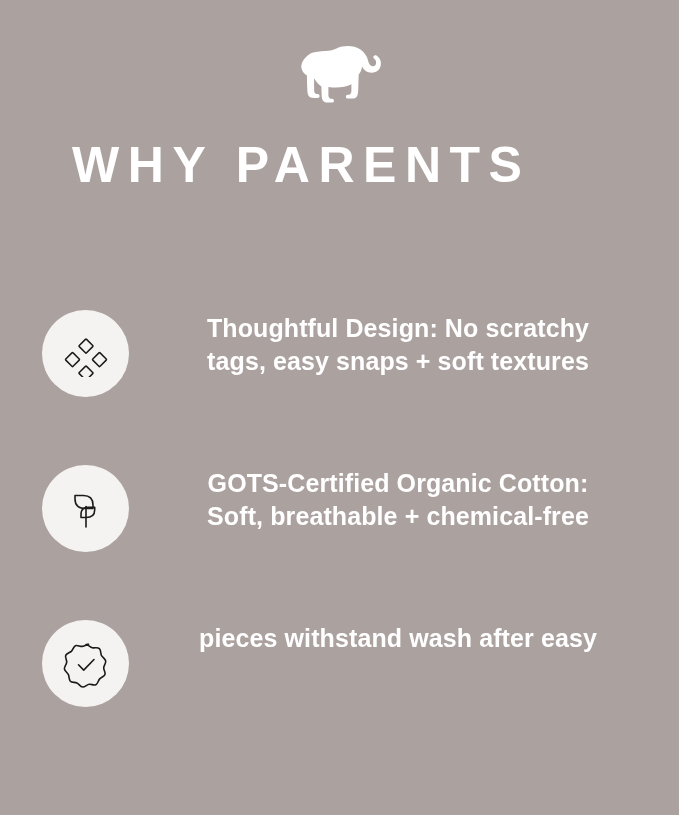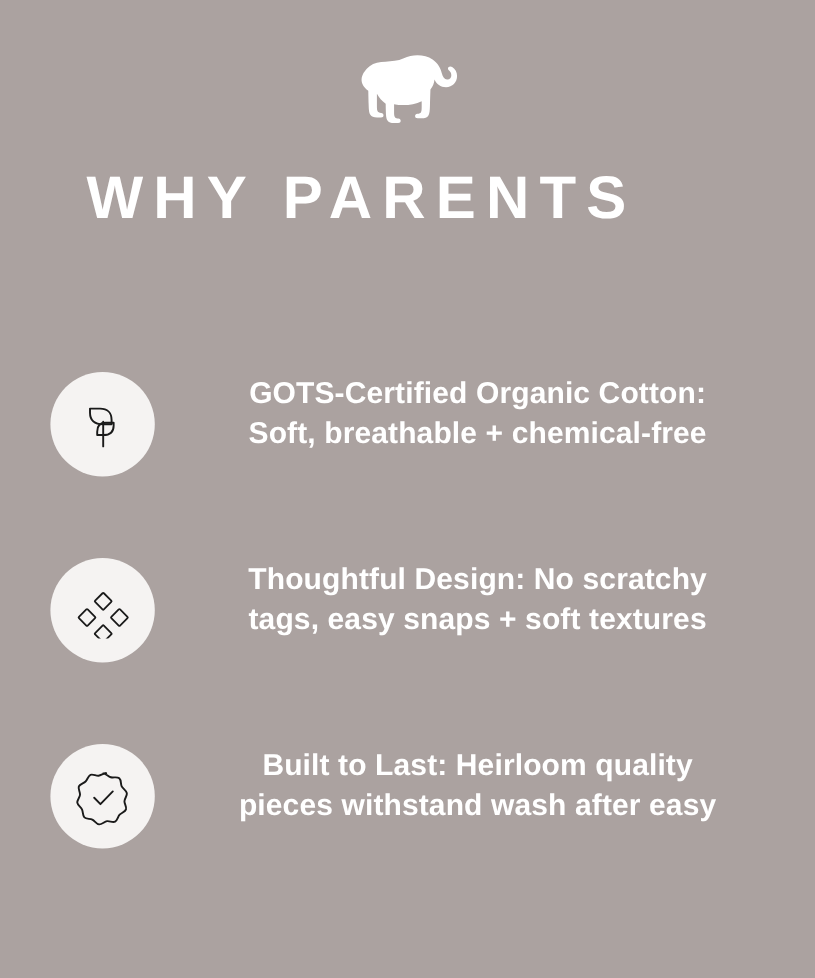--- a/index.html
+++ b/index.html
@@ -111,58 +111,57 @@
   <div class="heading">
     <span class="line">WHY PARENTS</span>
   </div>
 
   <div class="features">
 
     <div class="feature">
       <div class="icon-circle">
         <span>
           <svg width="46" height="46" viewBox="0 0 46 46" fill="none" xmlns="http://www.w3.org/2000/svg">
-            <path d="M23 41V20.5" stroke="#1a1a1a" stroke-width="1.6" stroke-linecap="round"></path>
-            <path d="M23 22.5c-7.5 0-11-3.8-11-9.6V9.5h8.4C26.5 9.5 30 13 30 19v3.5h-7Z" stroke="#1a1a1a" stroke-width="1.6" stroke-linejoin="round"></path>
-            <path d="M23 31.5c5.7 0 8.7-3 8.7-7.8v-2.4H25c-4.6 0-7 2.8-7 7.4v2.8h5Z" stroke="#1a1a1a" stroke-width="1.6" stroke-linejoin="round"></path>
-          </svg>
-        </span>
-      </div>
-      <div class="feature-text">
-        <span class="t-line">GOTS-Certified Organic Cotton:</span>
-        <span class="t-line">Soft, breathable + chemical-free</span>
-      </div>
-    </div>
-
-    <div class="feature">
-      <div class="icon-circle">
-        <span>
-          <svg width="46" height="46" viewBox="0 0 46 46" fill="none" xmlns="http://www.w3.org/2000/svg">
             <rect x="23" y="7.8" width="10.3" height="10.3" rx="0.8" transform="rotate(45 23 7.8)" stroke="#1a1a1a" stroke-width="1.5"></rect>
             <rect x="9.5" y="21.3" width="10.3" height="10.3" rx="0.8" transform="rotate(45 9.5 21.3)" stroke="#1a1a1a" stroke-width="1.5"></rect>
             <rect x="36.5" y="21.3" width="10.3" height="10.3" rx="0.8" transform="rotate(45 36.5 21.3)" stroke="#1a1a1a" stroke-width="1.5"></rect>
             <rect x="23" y="34.8" width="10.3" height="10.3" rx="0.8" transform="rotate(45 23 34.8)" stroke="#1a1a1a" stroke-width="1.5"></rect>
           </svg>
         </span>
       </div>
       <div class="feature-text">
         <span class="t-line">Thoughtful Design: No scratchy</span>
         <span class="t-line">tags, easy snaps + soft textures</span>
       </div>
     </div>
 
     <div class="feature">
       <div class="icon-circle">
         <span>
+          <svg width="46" height="46" viewBox="0 0 46 46" fill="none" xmlns="http://www.w3.org/2000/svg">
+            <path d="M23 41V20.5" stroke="#1a1a1a" stroke-width="1.6" stroke-linecap="round"></path>
+            <path d="M23 22.5c-7.5 0-11-3.8-11-9.6V9.5h8.4C26.5 9.5 30 13 30 19v3.5h-7Z" stroke="#1a1a1a" stroke-width="1.6" stroke-linejoin="round"></path>
+            <path d="M23 31.5c5.7 0 8.7-3 8.7-7.8v-2.4H25c-4.6 0-7 2.8-7 7.4v2.8h5Z" stroke="#1a1a1a" stroke-width="1.6" stroke-linejoin="round"></path>
+          </svg>
+        </span>
+      </div>
+      <div class="feature-text">
+        <span class="t-line">GOTS-Certified Organic Cotton:</span>
+        <span class="t-line">Soft, breathable + chemical-free</span>
+      </div>
+    </div>
+
+    <div class="feature">
+      <div class="icon-circle">
+        <span>
           <svg width="50" height="50" viewBox="0 0 50 50" fill="none" xmlns="http://www.w3.org/2000/svg">
             <path d="M25 5.5c2.1 0 4 2.6 6.3 3.2 2.3.6 5.3-.7 7.1.9 1.8 1.6 1 4.7 2 6.7 1 2 3.9 3.4 4.3 5.7.4 2.2-1.9 4.4-2 6.7-.1 2.3 2 4.7 1.3 6.8-.7 2.1-3.8 2.8-5.3 4.4-1.5 1.6-1.9 4.8-3.8 5.8-1.9 1-4.5-.7-6.7-.4-2.2.3-4.3 2.9-6.6 2.7-2.2-.2-3.7-3.1-5.7-4-2-.9-5.1-.3-6.6-1.8-1.5-1.5-1-4.6-1.9-6.6-.9-2-3.7-3.5-4-5.7-.3-2.2 2.1-4.3 2.3-6.6.2-2.3-1.8-4.9-1-6.9.8-2 4-2.6 5.6-4.1 1.6-1.5 2.1-4.7 4.1-5.6 1.9-.9 4.5.9 6.7.7 2.2-.2 4.2-2 6.4-2Z" stroke="#1a1a1a" stroke-width="1.6" stroke-linejoin="round"></path>
             <path d="M17.5 25.8l5.2 5.3 10.3-10.6" stroke="#1a1a1a" stroke-width="1.6" stroke-linecap="round" stroke-linejoin="round"></path>
           </svg>
         </span>
       </div>
       <div class="feature-text">
-        <span class="t-line">Built to Last: Heirloom quality</span>
         <span class="t-line">pieces withstand wash after easy</span>
       </div>
     </div>
 
   </div>
 </div>
 
 </body></html>

